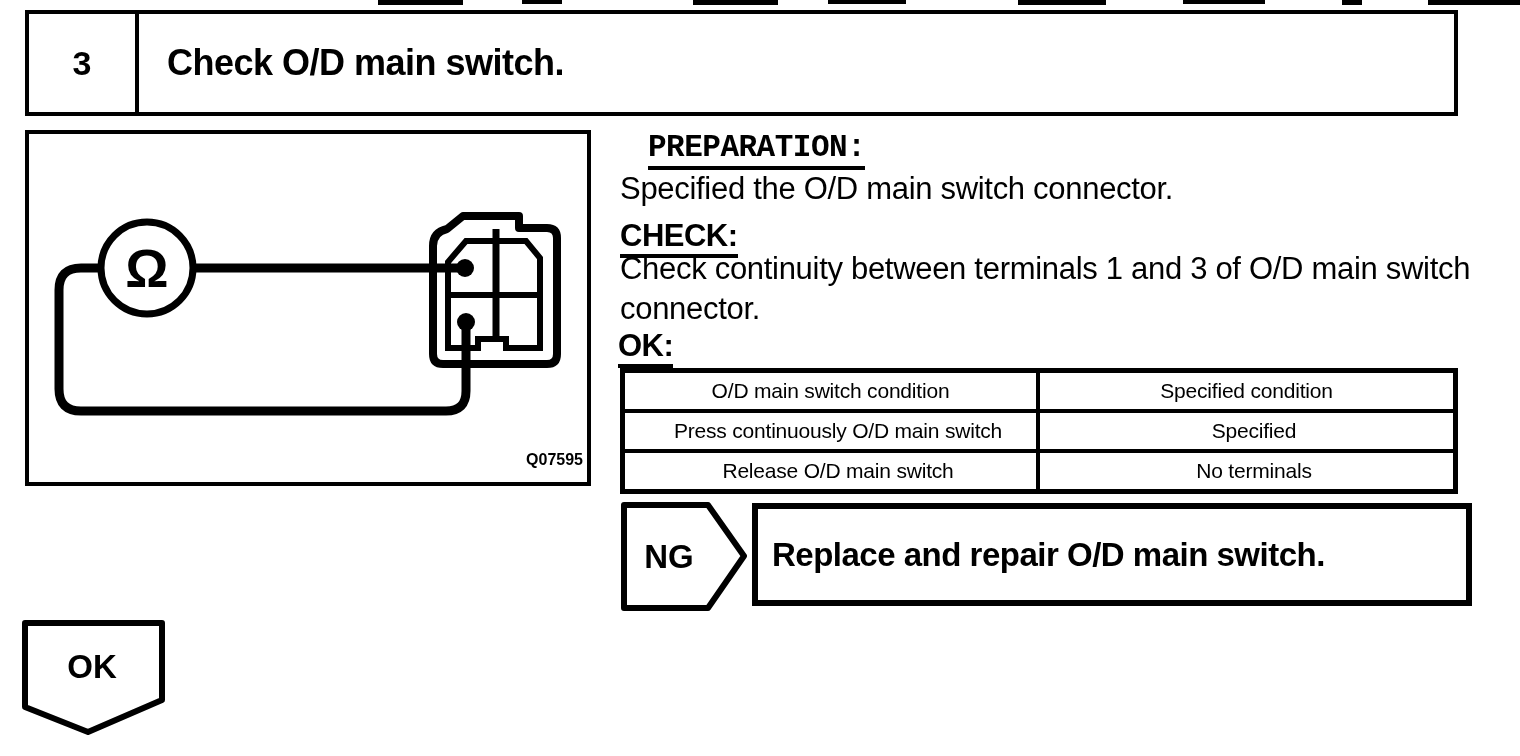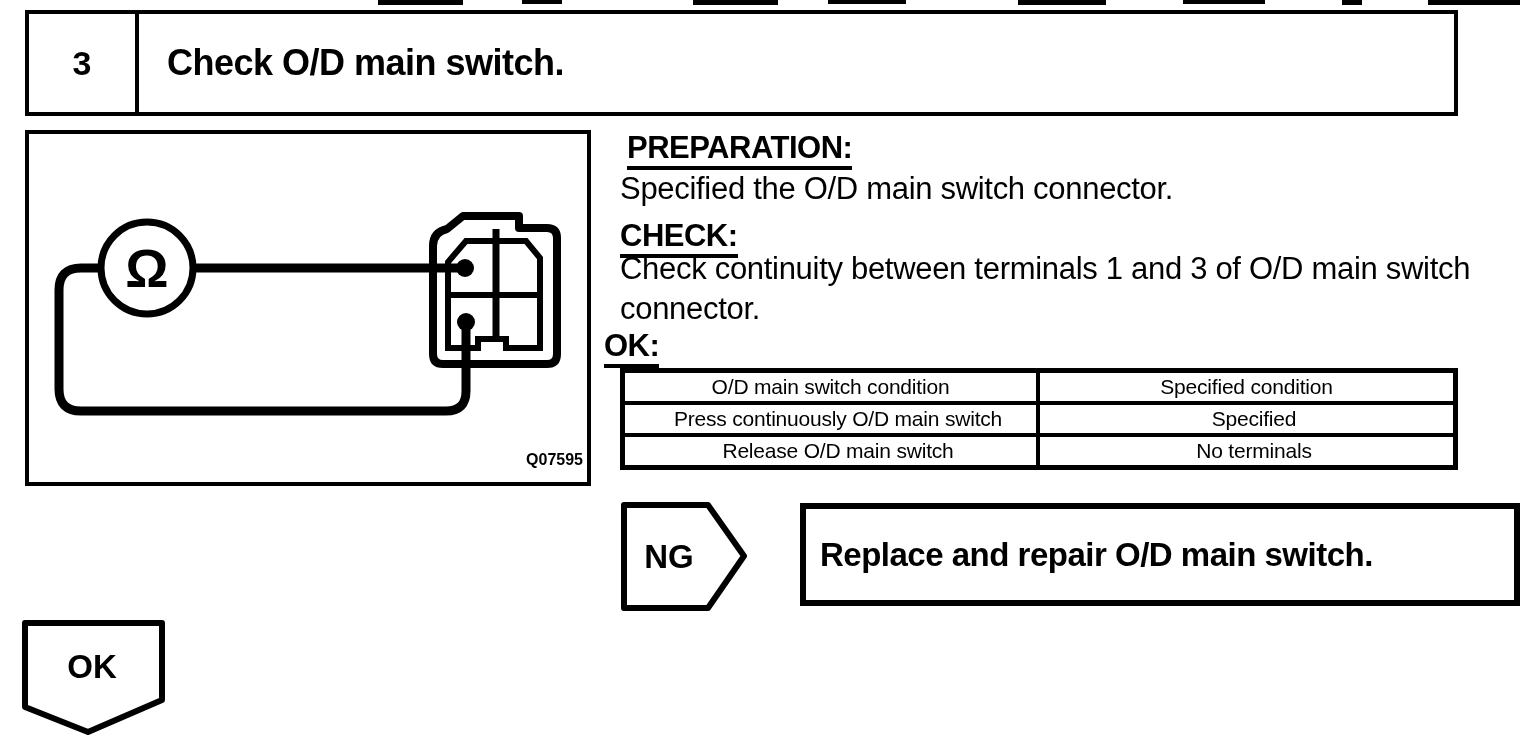--- a/index.html
+++ b/index.html
@@ -31,28 +31,28 @@
   .diagram-box{left:25px;top:130px;width:558px;height:348px;border:4px solid #000;background:#fff;}
 
   
   .lbl{font-size:31px;font-weight:700;line-height:1;display:inline-block;
        border-bottom:4px solid #000;padding-bottom:3px;letter-spacing:-0.5px;}
   .body-line{font-size:31px;line-height:1;letter-spacing:-0.3px;white-space:nowrap;}
 
   
   .spec-table{left:620px;top:368px;width:828px;border:5px solid #000;display:grid;
               grid-template-columns:415px 1fr;}
-  .spec-table .cell{display:flex;align-items:center;justify-content:center;height:28px;
+  .spec-table .cell{display:flex;align-items:center;justify-content:center;height:36px;
                     font-size:21px;letter-spacing:-0.2px;}
   .spec-table .cell.col-0{border-right:4px solid #000;}
   .spec-table .cell.r1,.spec-table .cell.r2{border-top:4px solid #000;padding-left:15px;}
 
   
   .ng-box{left:752px;top:503px;width:694px;height:91px;border:6px solid #000;display:flex;
-          align-items:center;padding-left:14px;font-size:33px;font-weight:700;letter-spacing:-0.5px;margin-left:48px;}
+          align-items:center;padding-left:14px;font-size:33px;font-weight:700;letter-spacing:-0.5px;}
 
   svg text{font-family:"Liberation Sans",sans-serif;}
 </style>
 </head>
 <body>
 
 <div id="page">
 
   <div class="noise">
     <i></i>
@@ -86,30 +86,30 @@
       <circle cx="436" cy="134" r="9" fill="#000"></circle>
       <circle cx="437" cy="188" r="9" fill="#000"></circle>
 
       <circle cx="118" cy="134" r="46" fill="#fff" stroke="#000" stroke-width="7"></circle>
       <text x="118" y="153" text-anchor="middle" font-size="54" font-weight="700">Ω</text>
 
       <text x="554" y="331" text-anchor="end" font-size="16" font-weight="700">Q07595</text>
     </svg>
   </div>
 
-  <div class="abs" style="left:627px;top:132px;">
+  <div class="abs" style="left:648px;top:132px;font-family:Liberation Mono, monospace;">
     <span class="lbl">PREPARATION:</span>
   </div>
   <div class="abs body-line" style="left:620px;top:173px;">Specified the O/D main switch connector.</div>
   <div class="abs" style="left:620px;top:220px;">
     <span class="lbl">CHECK:</span>
   </div>
   <div class="abs body-line" style="left:620px;top:253px;">Check continuity between terminals 1 and 3 of O/D main switch</div>
   <div class="abs body-line" style="left:620px;top:293px;">connector.</div>
-  <div class="abs" style="left:604px;top:330px;">
+  <div class="abs" style="left:618px;top:330px;">
     <span class="lbl">OK:</span>
   </div>
 
   <div class="abs spec-table">
     <div class="cell col-0 r0">O/D main switch condition</div>
     <div class="cell r0">Specified condition</div>
     <div class="cell col-0 r1">Press continuously O/D main switch</div>
     <div class="cell r1">Specified</div>
     <div class="cell col-0 r2">Release O/D main switch</div>
     <div class="cell r2">No terminals</div>

